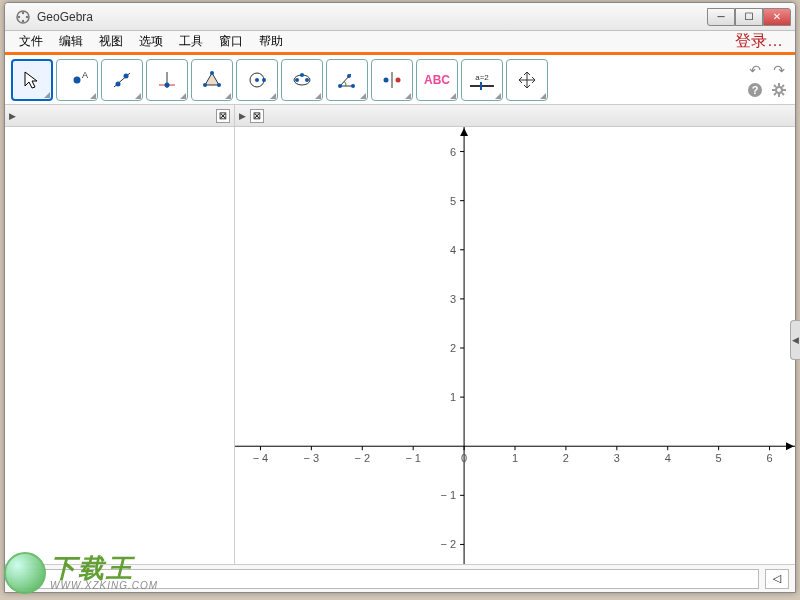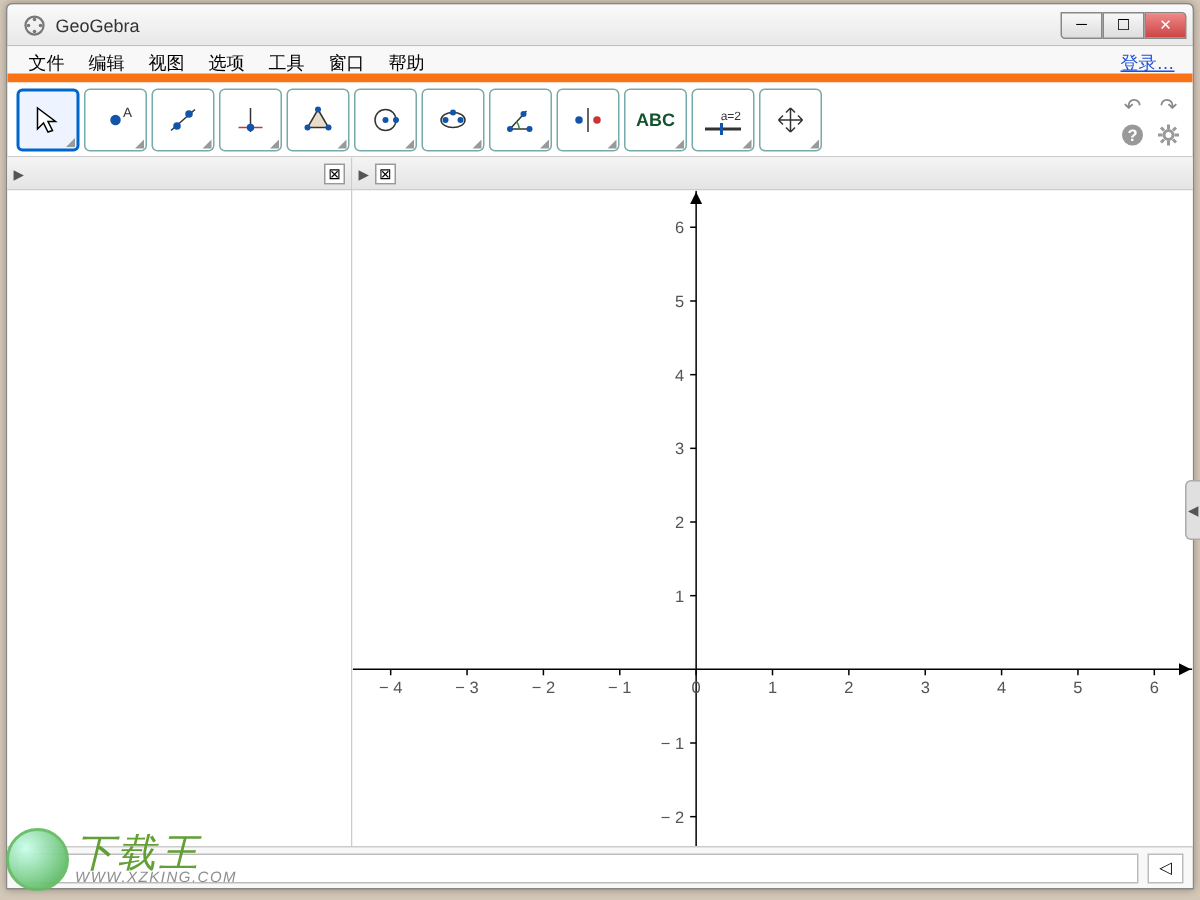--- a/index.html
+++ b/index.html
@@ -8,23 +8,23 @@
 .window { position: absolute; top: 2px; left: 4px; width: 792px; height: 591px; background: #fff; border: 1px solid #888; border-radius: 4px 4px 0 0; box-shadow: 0 0 6px rgba(0,0,0,0.3); display: flex; flex-direction: column; }
 
 .titlebar { height: 28px; background: linear-gradient(#fafafa,#e8e8e8); border-bottom: 1px solid #c0c0c0; display: flex; align-items: center; padding: 0 4px; border-radius: 4px 4px 0 0; }
 .titlebar .logo { width: 16px; height: 16px; margin: 0 6px; }
 .titlebar .title { font-size: 12px; color: #333; flex: 1; }
 .win-controls { display: flex; gap: 0; }
 .win-btn { width: 28px; height: 18px; border: 1px solid #888; background: linear-gradient(#f8f8f8,#ddd); font-size: 10px; display: flex; align-items: center; justify-content: center; cursor: pointer; }
 .win-btn.close { background: linear-gradient(#e88,#c44); color: #fff; border-radius: 0 3px 0 0; }
 .win-btn:first-child { border-radius: 0 0 0 3px; }
 
-.menubar { height: 24px; background: #f8f8f8; border-bottom: 6px solid #f97316; display: flex; align-items: flex-start; padding: 0 6px; font-size: 12px; }
+.menubar { height: 24px; background: #f8f8f8; border-bottom: 3px solid #f97316; display: flex; align-items: center; padding: 0 6px; font-size: 12px; }
 .menubar .menu-item { padding: 3px 8px; cursor: pointer; }
-.login { font-size: 12px; color: #1d4ed8; padding: 3px 6px; cursor: pointer; text-decoration: underline; }
+.login { font-size: 16px; color: #b91c1c; padding: 3px 6px; cursor: pointer; }
 
 .toolbar { height: 50px; background: #fff; border-bottom: 1px solid #ccc; display: flex; align-items: center; padding: 4px 6px; gap: 3px; }
 .tool-btn { width: 42px; height: 42px; border: 1px solid #7aa; border-radius: 4px; background: #fff; display: flex; align-items: center; justify-content: center; position: relative; cursor: pointer; }
 .tool-btn.selected { border: 2px solid #06c; background: #eef4ff; }
 .tool-btn .drop-corner { position: absolute; right: 1px; bottom: 1px; width: 0; height: 0; border-left: 6px solid transparent; border-bottom: 6px solid #999; }
 .toolbar-right { margin-left: auto; display: flex; flex-direction: column; gap: 2px; align-items: flex-end; }
 .tr-row { display: flex; gap: 4px; }
 .tr-btn { width: 20px; height: 18px; display: flex; align-items: center; justify-content: center; cursor: pointer; color: #888; font-size: 14px; }
 
 .panels { flex: 1; display: flex; background: #fff; min-height: 0; }
@@ -40,21 +40,21 @@
 
 .inputbar { height: 28px; border-top: 1px solid #ccc; display: flex; align-items: center; padding: 3px 6px; gap: 6px; background: #f8f8f8; }
 .inputbar input { flex: 1; height: 20px; border: 1px solid #bbb; padding: 0 4px; font-size: 12px; }
 .input-help { width: 24px; height: 20px; border: 1px solid #bbb; background: #fff; display: flex; align-items: center; justify-content: center; cursor: pointer; font-size: 11px; }
 
 .side-handle { position: absolute; right: 0; top: 320px; width: 10px; height: 40px; background: #e0e0e0; border: 1px solid #aaa; border-right: none; border-radius: 4px 0 0 4px; display: flex; align-items: center; justify-content: center; font-size: 9px; color: #555; cursor: pointer; }
 
 .watermark { position: absolute; left: 4px; bottom: 6px; display: flex; align-items: center; gap: 4px; pointer-events: none; opacity: 0.95; }
 .watermark .ball { width: 42px; height: 42px; border-radius: 50%; background: radial-gradient(circle at 30% 30%, #cfe, #4a4); border: 2px solid #6b6; position: relative; }
 .watermark .txt { display: flex; flex-direction: column; line-height: 1; }
-.watermark .txt .big { font-size: 26px; font-weight: normal; font-style: italic; color: #5a9a2a; letter-spacing: 2px; }
+.watermark .txt .big { font-size: 26px; font-weight: bold; font-style: italic; color: #5a9a2a; letter-spacing: 2px; }
 .watermark .txt .url { font-size: 10px; color: #888; letter-spacing: 1px; font-style: italic; }
 </style>
 </head>
 <body>
 
 <div class="window">
   <div class="titlebar">
     <svg class="logo" viewBox="0 0 16 16">
         <circle cx="8" cy="8" r="6" fill="none" stroke="#777" stroke-width="1.5"></circle>
         <circle cx="4" cy="8" r="1.2" fill="#777"></circle>
@@ -150,25 +150,25 @@
       </div>
     <div class="tool-btn">
         <svg width="22" height="22">
           <line x1="11" y1="3" x2="11" y2="19" stroke="#333"></line>
           <circle cx="5" cy="11" r="2.5" fill="#15a"></circle>
           <circle cx="17" cy="11" r="2.5" fill="#c33"></circle>
         </svg>
         <div class="drop-corner"></div>
       </div>
     <div class="tool-btn">
-        <span style="font-size:12px;font-weight:bold;color:#14532d">ABC</span>
-        <div class="drop-corner"></div>
-      </div>
-    <div class="tool-btn">
-        <div style="font-size:8px;color:#333;text-align:right"><span>a=2</span><div style="width:24px;height:2px;background:#333;margin-top:3px;position:relative">
+        <span style="font-size:12px;font-weight:bold;color:#ec4899">ABC</span>
+        <div class="drop-corner"></div>
+      </div>
+    <div class="tool-btn">
+        <div style="font-size:8px;color:#333;text-align:center"><span>a=2</span><div style="width:24px;height:2px;background:#333;margin-top:3px;position:relative">
             <div style="position:absolute;left:10px;top:-3px;width:2px;height:8px;background:#15a"></div>
           </div></div>
         <div class="drop-corner"></div>
       </div>
     <div class="tool-btn">
         <svg width="22" height="22">
           <path d="M11 3 L11 19 M3 11 L19 11 M11 3 L8 6 M11 3 L14 6 M11 19 L8 16 M11 19 L14 16 M3 11 L6 8 M3 11 L6 14 M19 11 L16 8 M19 11 L16 14" stroke="#333" fill="none"></path>
         </svg>
         <div class="drop-corner"></div>
       </div>

